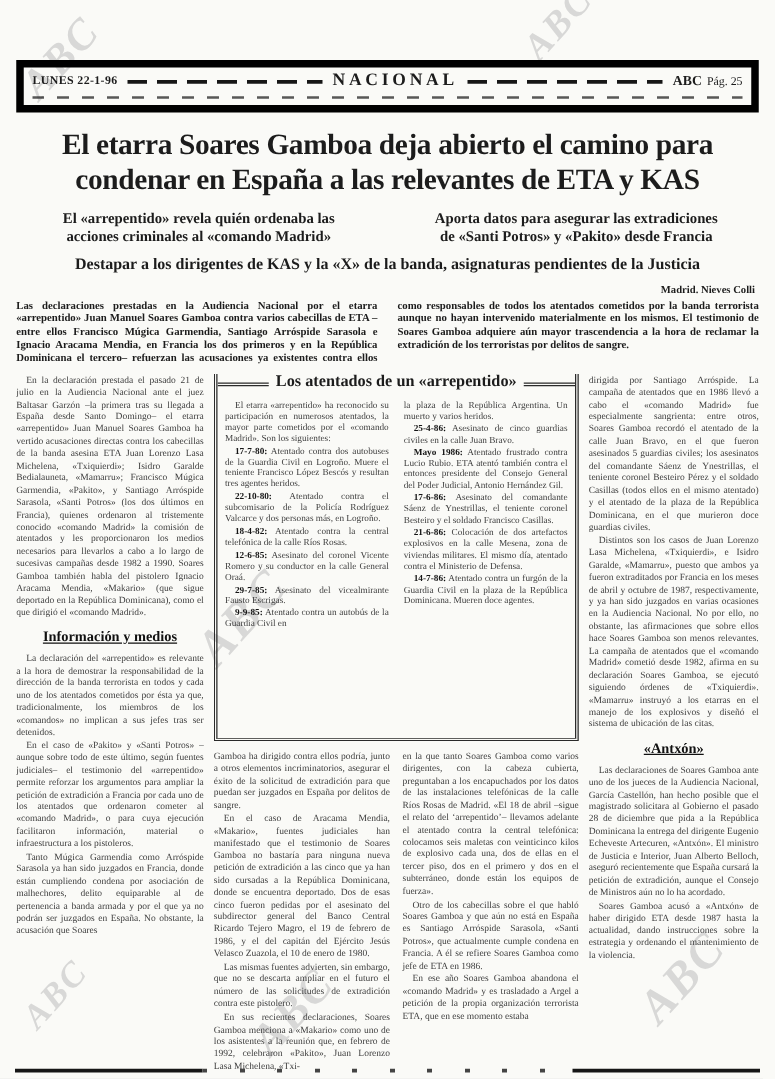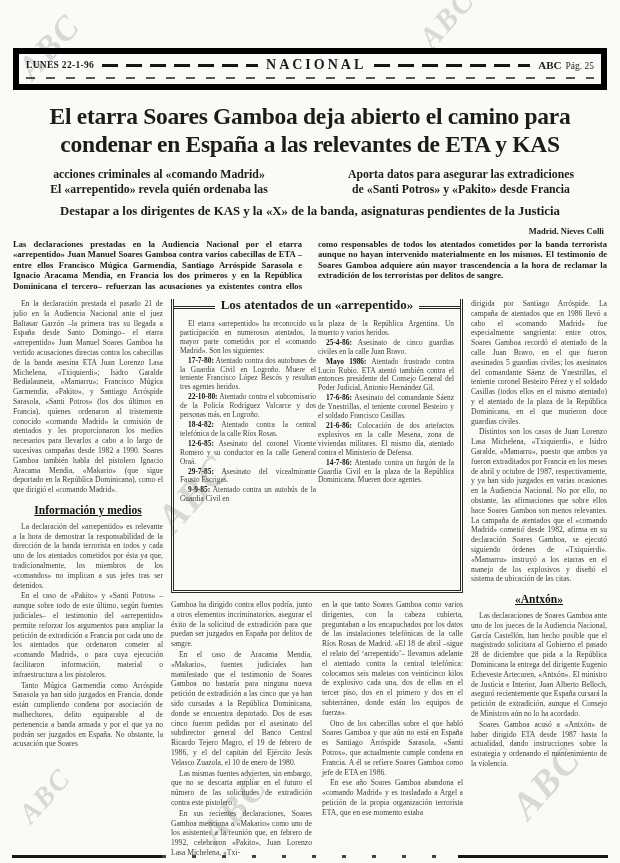--- a/index.html
+++ b/index.html
@@ -38,21 +38,21 @@
   .col1{width:150px;}
   .mid{width:292px;display:flex;flex-direction:column;}
   .col4{flex:1;}
   .colhead{font-size:11.5px;font-weight:bold;text-align:center;margin:11px 0 6px;color:#111;text-decoration:underline;}
 
   
   .box{border:3px double #2a2a2a;border-top:none;height:294px;overflow:hidden;padding:0 6px 4px;box-sizing:border-box;}
   .box-titlerow{display:flex;align-items:center;gap:4px;margin:0 -6px 5px;}
   .box-titlerow .line{flex:1;border-top:3px double #2a2a2a;}
   .box-title{font-size:13px;font-weight:bold;white-space:nowrap;padding:0 2px;transform:translateY(-2px);}
-  .box-cols{display:flex;gap:2px;}
+  .box-cols{display:flex;gap:12px;}
   .bcol{flex:1;font-size:7.4px;line-height:8.9px;text-align:justify;color:#3d3d3d;}
   .bcol p{margin:0 0 1px;text-indent:8px;}
   .bcol b{color:#141414;}
   .bcol2 p:first-child{text-indent:0;}
 
   .below{display:flex;gap:10px;margin-top:7px;flex:1;overflow:hidden;}
   .below .col{flex:1;}
 
   
   .bottomrule{position:absolute;left:12px;right:12px;bottom:5px;display:flex;align-items:center;z-index:1;}
@@ -84,22 +84,22 @@
       <div class="mast-dash2"></div>
     </div>
 
     <div class="headline">
         <p>El etarra Soares Gamboa deja abierto el camino para</p>
         <p>condenar en España a las relevantes de ETA y KAS</p>
       </div>
 
     <div class="subheads">
       <div class="subhead">
+          <p>El «arrepentido» revela quién ordenaba las</p>
           <p>acciones criminales al «comando Madrid»</p>
-          <p>El «arrepentido» revela quién ordenaba las</p>
         </div>
       <div class="subhead">
           <p>Aporta datos para asegurar las extradiciones</p>
           <p>de «Santi Potros» y «Pakito» desde Francia</p>
         </div>
     </div>
 
     <div class="deck">Destapar a los dirigentes de KAS y la «X» de la banda, asignaturas pendientes de la Justicia</div>
 
     <div class="byline">Madrid. Nieves Colli</div>

